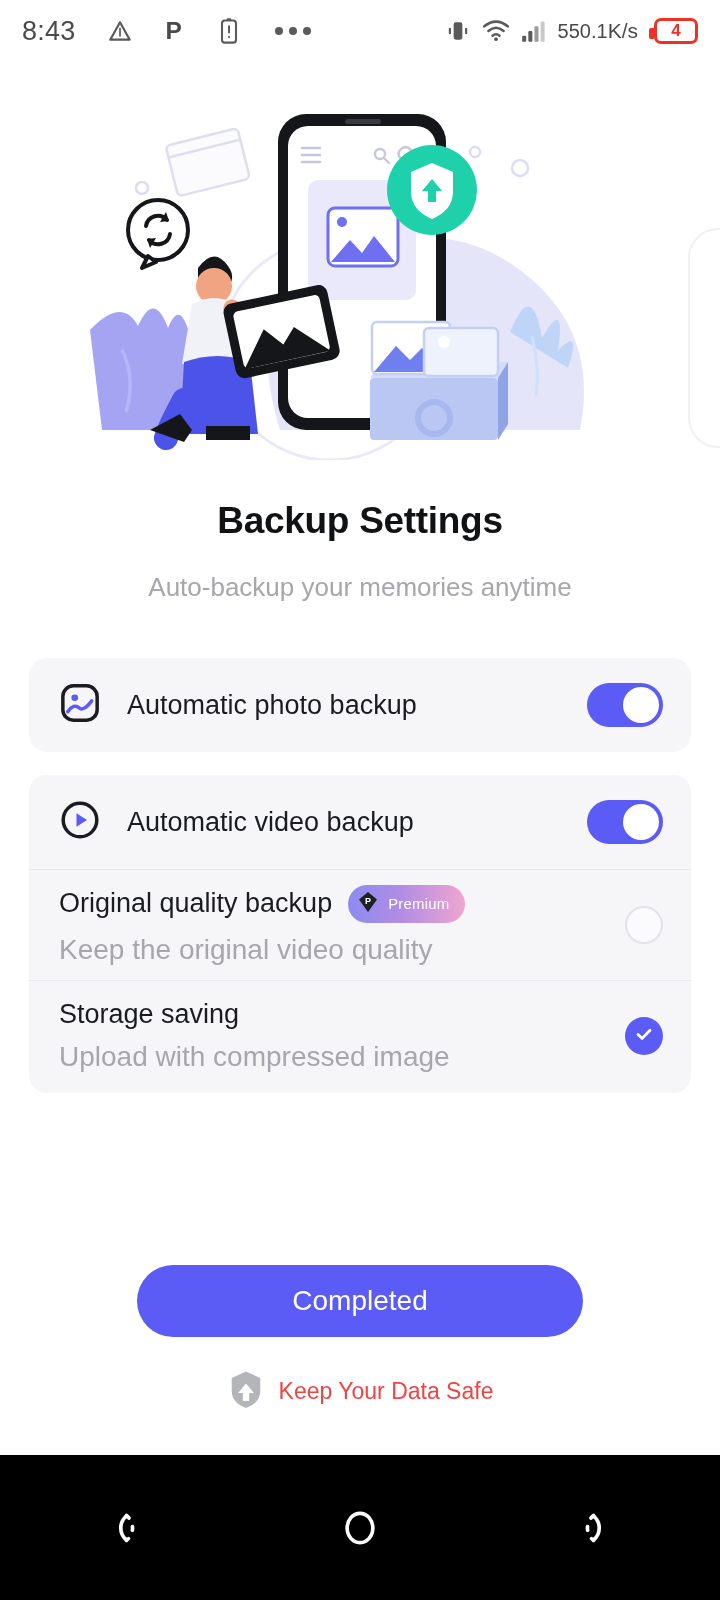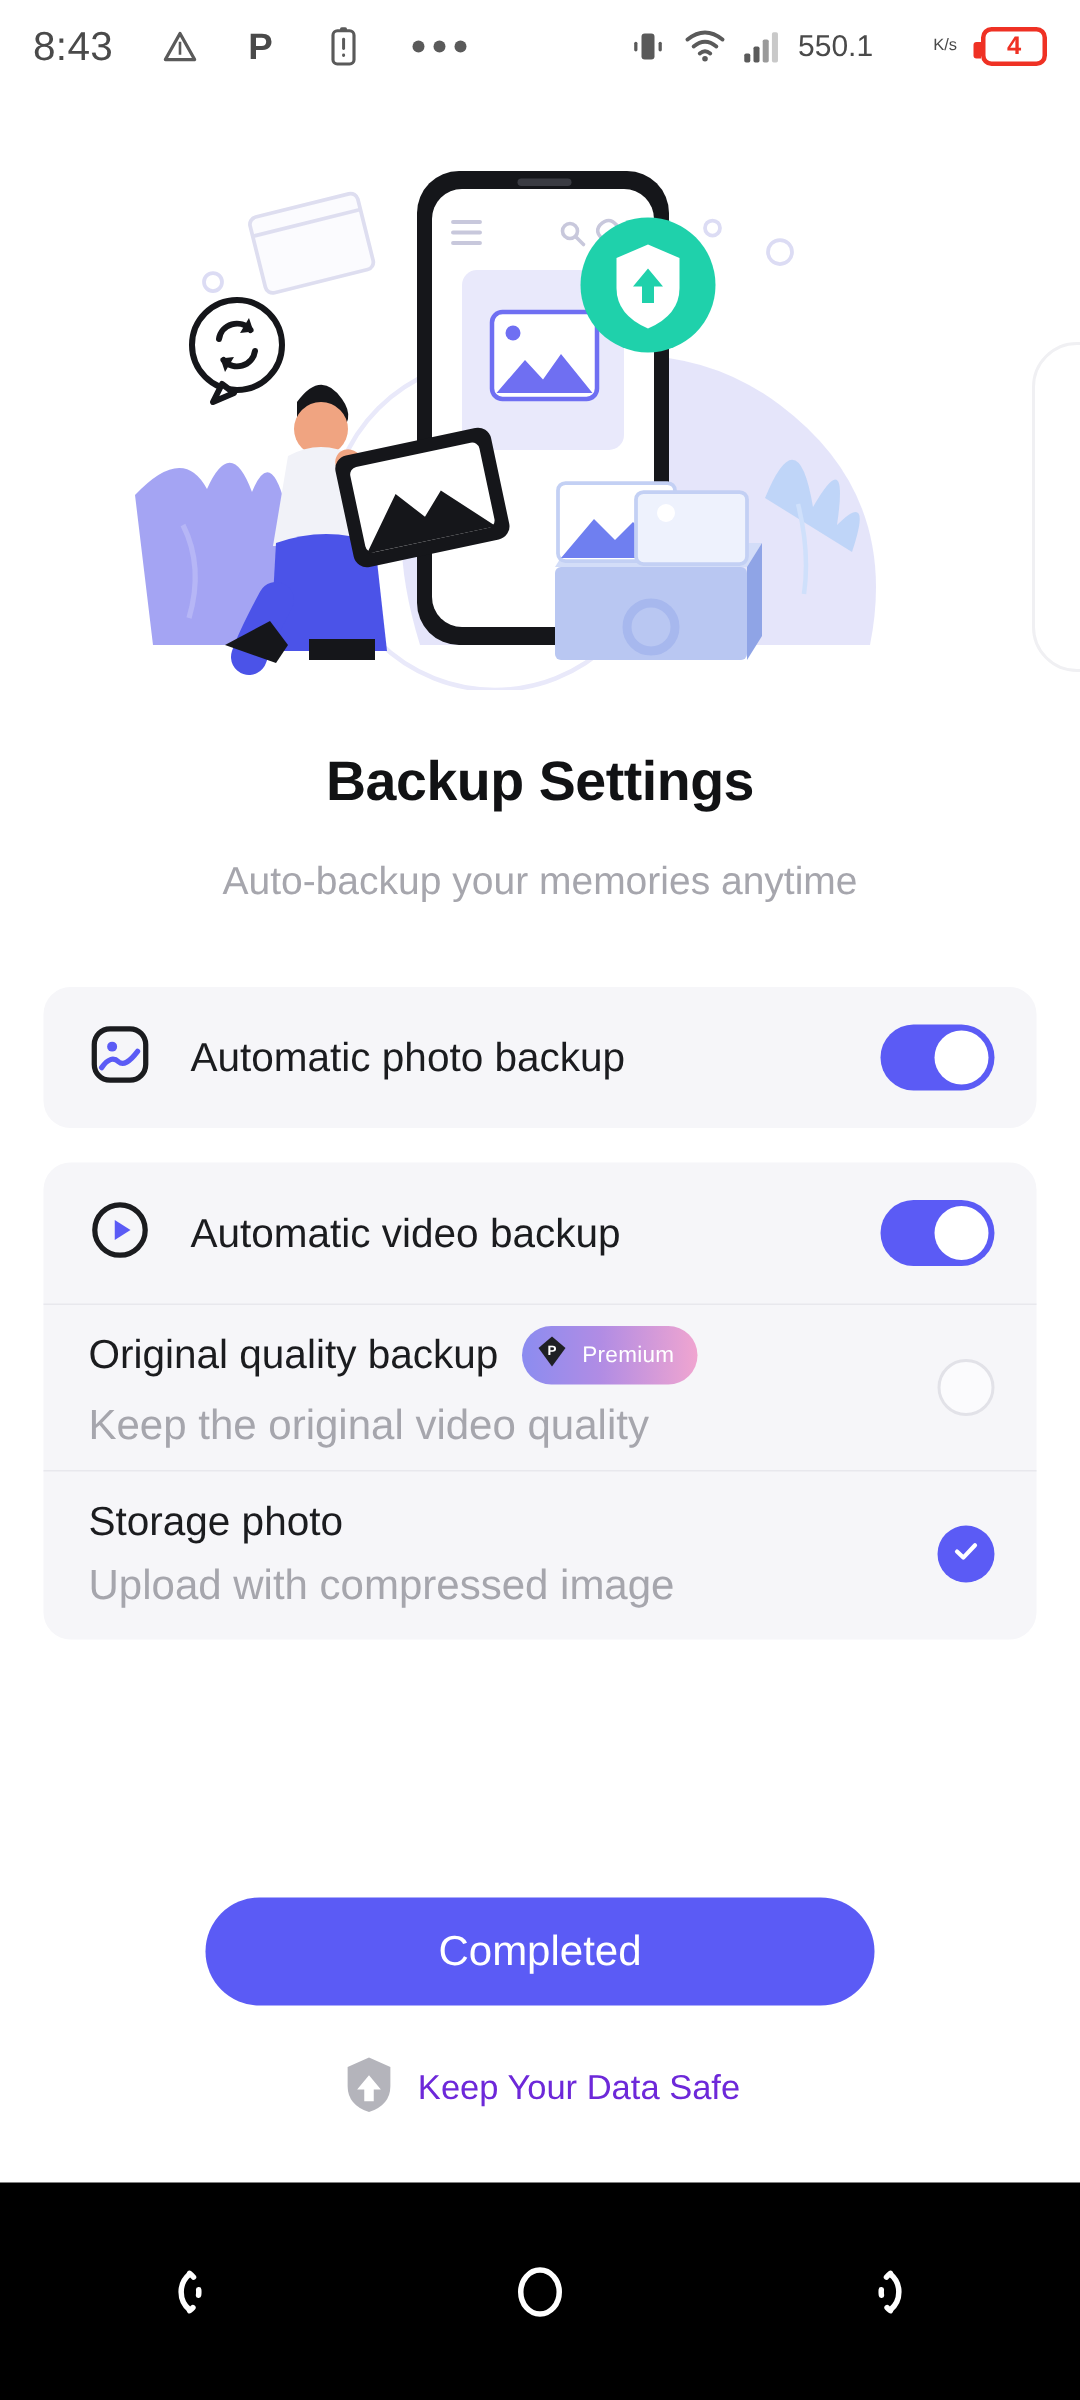--- a/index.html
+++ b/index.html
@@ -18,21 +18,21 @@
     padding:0 22px;
   }
   .sb-left { display:flex; align-items:center; gap:32px; }
   .sb-time { font-size:27px; color:#4a4a4a; font-weight:400; letter-spacing:.2px; }
   .sb-right { display:flex; align-items:center; gap:11px; }
   .sb-ico { display:flex; align-items:center; justify-content:center; }
   .dots { display:flex; gap:6px; align-items:center; margin-left:4px; }
   .dots i { width:8px; height:8px; border-radius:50%; background:#5a5a5a; display:block; }
   .netspeed { display:flex; flex-direction:row; align-items:center; line-height:1.02; color:#4a4a4a; }
   .netspeed .n1 { font-size:20px; }
-  .netspeed .n2 { font-size:11px;margin-left:40px; }
+  .netspeed .n2 { font-size:21px; }
   .batt {
     position:relative; width:44px; height:26px; border:3px solid #ef3124;
     border-radius:7px; display:flex; align-items:center; justify-content:center;
     margin-left:5px;
   }
   .batt:before {
     content:""; position:absolute; left:-8px; top:7px; width:5px; height:11px;
     background:#ef3124; border-radius:2px 0 0 2px;
   }
   .batt span { font-size:17px; color:#ef3124; font-weight:600; }
@@ -106,21 +106,21 @@
   .cta {
     position:absolute; left:137px; top:1265px; width:446px; height:72px;
     background:#5b5bf5; border-radius:36px; border:none; cursor:pointer;
     color:#fff; font-size:28px; font-family:"Liberation Sans", sans-serif;
     display:flex; align-items:center; justify-content:center;
   }
   .footer {
     position:absolute; top:1368px; left:0; width:720px;
     display:flex; align-items:center; justify-content:center; gap:14px;
   }
-  .footer-txt { font-size:23px; color:#6d28d9; }
+  .footer-txt { font-size:23px; color:#ef4444; }
 
   
   .navbar {
     position:absolute; bottom:0; left:0; width:720px; height:145px;
     background:#000; display:flex; align-items:center; justify-content:space-around;
   }
   .navbtn { width:120px; height:80px; display:flex; align-items:center; justify-content:center; }
 </style>
 </head>
 <body>
@@ -326,21 +326,21 @@
         <div class="opt-sub">Keep the original video quality</div>
       </div>
       <div class="radio off"></div>
     </div>
 
     <div class="divider"></div>
 
     <div class="opt">
       <div class="opt-text">
         <div class="opt-title-line">
-          <span class="opt-title">Storage photo</span>
+          <span class="opt-title">Storage saving</span>
         </div>
         <div class="opt-sub">Upload with compressed image</div>
       </div>
       <div class="radio on">
         <span>
           <svg width="24" height="24" viewBox="0 0 24 24">
             <path d="M6 12.4 L10.2 16.4 L18 8.2" fill="none" stroke="#ffffff" stroke-width="2.8" stroke-linecap="round" stroke-linejoin="round"></path>
           </svg>
         </span>
       </div>

